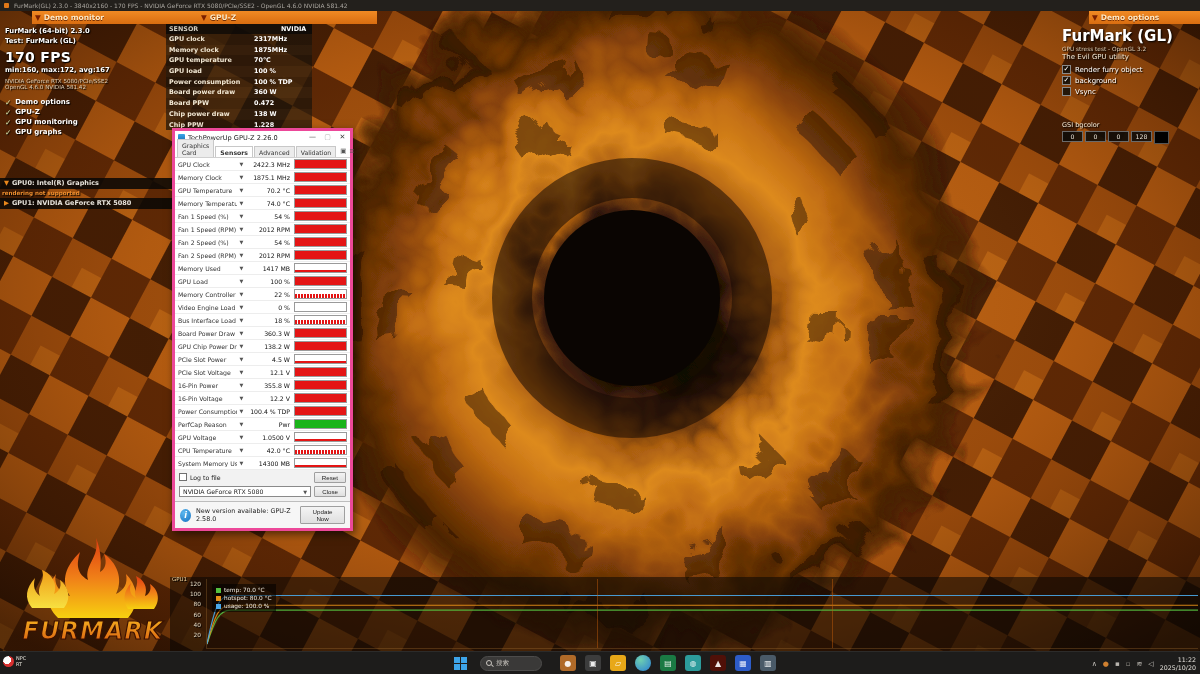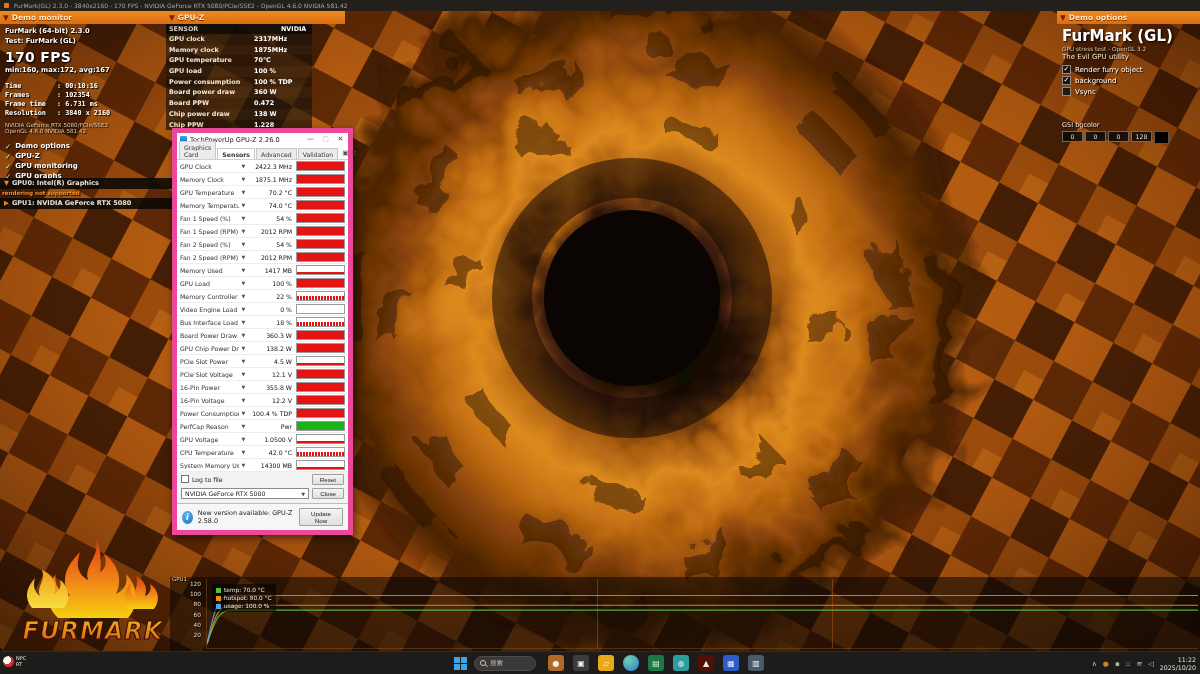--- a/index.html
+++ b/index.html
@@ -8,21 +8,21 @@
   .abs{position:absolute;}
   svg.bgscene{position:absolute;inset:0;}
 
   
   .wtitle{left:0;top:0;width:1200px;height:11px;background:#23201c;color:#a8a49e;
           font-size:6px;line-height:11px;padding-left:14px;box-sizing:border-box;white-space:nowrap;}
   .wtitle .dot{position:absolute;left:4px;top:3px;width:5px;height:5px;background:#e07818;border-radius:1px;}
 
   
   .ohdr{height:13px;background:linear-gradient(#f08a24,#d96d10);color:#3a1402;
-        font-size:7.5px;font-weight:bold;line-height:13px;box-sizing:border-box;}
+        font-size:7.5px;font-weight:bold;line-height:13px;box-sizing:border-box;margin-left:32px;}
   .ohdr .tri{color:#7a2000;margin:0 3px;}
   .ohdr .t{color:#ffe9c4;text-shadow:0 1px 0 rgba(90,30,0,.8);}
 
   
   .dmtext{color:#fff;text-shadow:1px 1px 1px #000,0 0 2px #000;}
   .dm-line1{font-size:6.8px;font-weight:bold;}
   .fps{font-size:14px;font-weight:bold;letter-spacing:.3px;}
   .fpsstats{font-size:6.8px;font-weight:bold;}
   .dm-row{display:flex;font-family:"DejaVu Sans Mono",monospace;font-size:6.8px;font-weight:bold;
           height:9px;color:#fff;text-shadow:1px 1px 1px #000;}
@@ -39,21 +39,21 @@
   
   .ovl{width:146px;font-size:6.4px;font-weight:bold;}
   .ovl .hrow{display:flex;background:rgba(12,10,8,.92);color:#cfcabe;height:10px;line-height:10px;gap:27px;}
   .ovl .row{display:flex;height:10.7px;line-height:10.7px;color:#f4ead6;}
   .ovl .row:nth-child(odd){background:rgba(28,20,10,.72);}
   .ovl .row:nth-child(even){background:rgba(40,28,14,.72);}
   .ovl .c1{width:88px;padding-left:3px;box-sizing:border-box;}
   .ovl .c2{flex:1;color:#fff;}
 
   
-  .gpuz{left:172px;top:128px;width:181px;background:#f2f2f2;border:5px solid #ec4899;
+  .gpuz{left:172px;top:128px;width:181px;background:#f2f2f2;border:3px solid #ec4899;
         box-shadow:2px 3px 8px rgba(0,0,0,.55);box-sizing:border-box;}
   .gz-title{display:flex;align-items:center;height:13px;background:#fff;font-size:6.6px;color:#222;}
   .gz-ico{width:7px;height:7px;margin:0 3px;background:linear-gradient(#37a7e8,#1b6fb4);border-radius:1px;}
   .gz-ctl{margin-left:auto;display:flex;}
   .gz-ctl span{width:15px;text-align:center;font-size:7px;color:#444;line-height:13px;}
   .gz-ctl .dis{color:#b5b5b5;}
   .gz-tabs{display:flex;align-items:flex-end;height:13px;background:#fff;border-bottom:1px solid #d0d0d0;
            font-size:6.2px;color:#333;padding-left:2px;}
   .gz-tab{padding:2px 4px 1px;border:1px solid #c8c8c8;border-bottom:none;background:#ececec;margin-right:1px;}
   .gz-tab.on{background:#fff;font-weight:bold;}
@@ -104,21 +104,21 @@
   .g-grid{position:absolute;top:0;bottom:0;width:1px;background:rgba(200,96,12,.45);}
   .legend{position:absolute;left:5px;top:5px;background:rgba(0,0,0,.55);padding:2px 4px;}
   .leg-row{display:flex;align-items:center;height:8px;font-size:5.8px;color:#f0ece2;}
   .leg-sq{width:5px;height:5px;margin-right:3px;}
 
   
   .tbar{left:0;top:651px;width:1200px;height:23px;background:#1d1c1b;border-top:1px solid #2c2b2a;}
   .corner{position:absolute;left:16px;top:3px;font-size:5px;line-height:6px;color:#e8e4dc;}
   .cicon{position:absolute;left:3px;top:4px;width:11px;height:11px;border-radius:50%;
          background:radial-gradient(circle at 35% 35%,#fff 40%,#d83030 42%);}
-  .center{position:absolute;left:452px;top:3px;display:flex;align-items:flex-end;gap:6px;}
+  .center{position:absolute;left:452px;top:3px;display:flex;align-items:flex-end;gap:12px;}
   .start{width:16px;height:16px;display:grid;grid-template-columns:6px 6px;grid-template-rows:6px 6px;
          gap:1px;place-content:center;}
   .start i{background:#3da4e8;}
   .srch{display:flex;align-items:center;width:62px;height:15px;border-radius:8px;background:#3a3938;
         border:1px solid #4d4c4b;color:#c9c5bf;font-size:6.5px;gap:3px;padding-left:5px;box-sizing:border-box;}
   .mag{position:relative;width:7px;height:7px;}
   .mag::before{content:"";position:absolute;left:0;top:0;width:4px;height:4px;border:1px solid #c9c5bf;border-radius:50%;}
   .mag::after{content:"";position:absolute;left:4.5px;top:4.5px;width:2.5px;height:1px;background:#c9c5bf;transform:rotate(45deg);}
   .appico{width:16px;height:16px;border-radius:3px;position:relative;display:flex;align-items:center;
           justify-content:center;font-size:8px;color:rgba(255,255,255,.9);}
@@ -212,38 +212,20 @@
   </div>
   <div class="abs ohdr" style="left:1057px;top:11px;width:143px;">
     <span class="tri">▼</span><span class="t">Demo options</span>
   </div>
 
   <div class="abs" style="left:5px;top:27px;width:165px;">
     <div class="dmtext dm-line1">FurMark (64-bit) 2.3.0</div>
     <div class="dmtext dm-line1" style="margin-top:2px">Test: FurMark (GL)</div>
     <div class="dmtext fps" style="margin-top:4px">170 FPS</div>
     <div class="dmtext fpsstats" style="margin-top:1px">min:160, max:172, avg:167</div>
-    <div id="dm-stats" style="margin-top:8px">
-        <div class="dm-row">
-          <div class="dm-k">Time</div>
-          <div class="dm-v">: 00:10:16</div>
-        </div>
-        <div class="dm-row">
-          <div class="dm-k">Frames</div>
-          <div class="dm-v">: 102354</div>
-        </div>
-        <div class="dm-row">
-          <div class="dm-k">Frame time</div>
-          <div class="dm-v">: 6.731 ms</div>
-        </div>
-        <div class="dm-row">
-          <div class="dm-k">Resolution</div>
-          <div class="dm-v">: 3840 x 2160</div>
-        </div>
-      </div>
     <div class="gpuline" style="margin-top:4px">NVIDIA GeForce RTX 5080/PCIe/SSE2</div>
     <div class="gpuline">OpenGL 4.6.0 NVIDIA 581.42</div>
     <div id="dm-toggles" style="margin-top:7px">
         <div class="tglrow">
           <div class="ck" style="display: inline;">✓</div>
           <div>Demo options</div>
         </div>
         <div class="tglrow">
           <div class="ck" style="display: inline;">✓</div>
           <div>GPU-Z</div>

